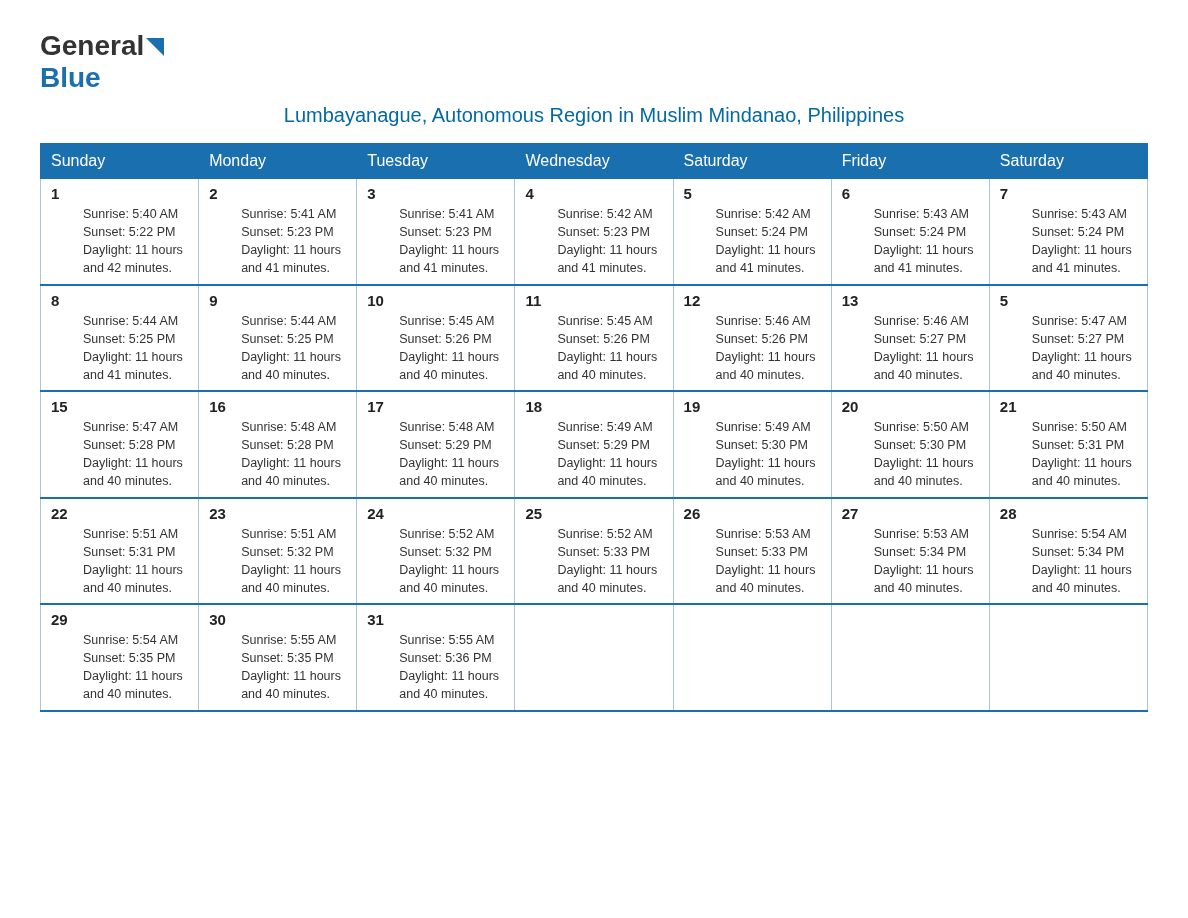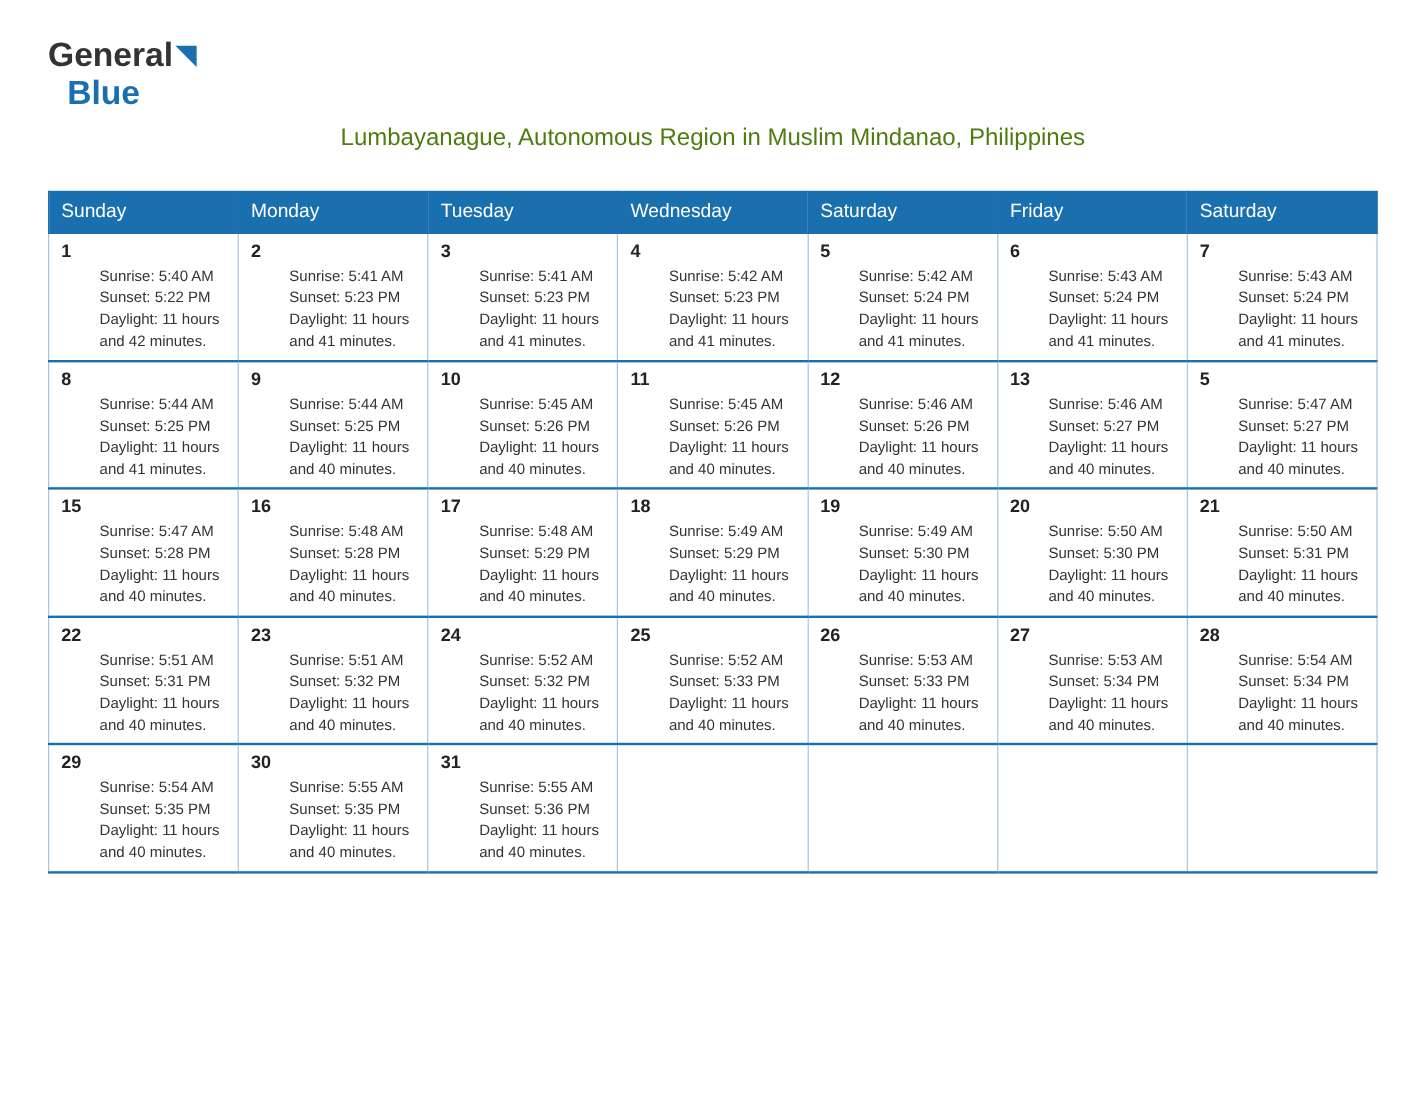--- a/index.html
+++ b/index.html
@@ -27,34 +27,34 @@
       flex-direction: column;
     }
     .logo-row1 {
       display: flex;
       align-items: center;
     }
     .logo-row2 {
       font-size: 28px;
       font-weight: bold;
       color: #1a6faf;
-      margin-left: 16px;
+      margin-left: 0;
     }
     .month-title {
       font-size: 52px;
       font-weight: bold;
       color: #222;
       text-align: right;
       line-height: 1.1;
     }
     .subtitle {
       text-align: center;
       font-size: 20px;
-      color: #4d7c0f;
-      margin-bottom: 32px;
+      color: #0369a1;
+      margin-bottom: 16px;
       font-weight: normal;
     }
     .calendar-table {
       width: 100%;
       border-collapse: collapse;
       border: 1px solid #1a6faf;
       padding-left: 19px;
     }
     .calendar-table th {
       background-color: #1a6faf;

